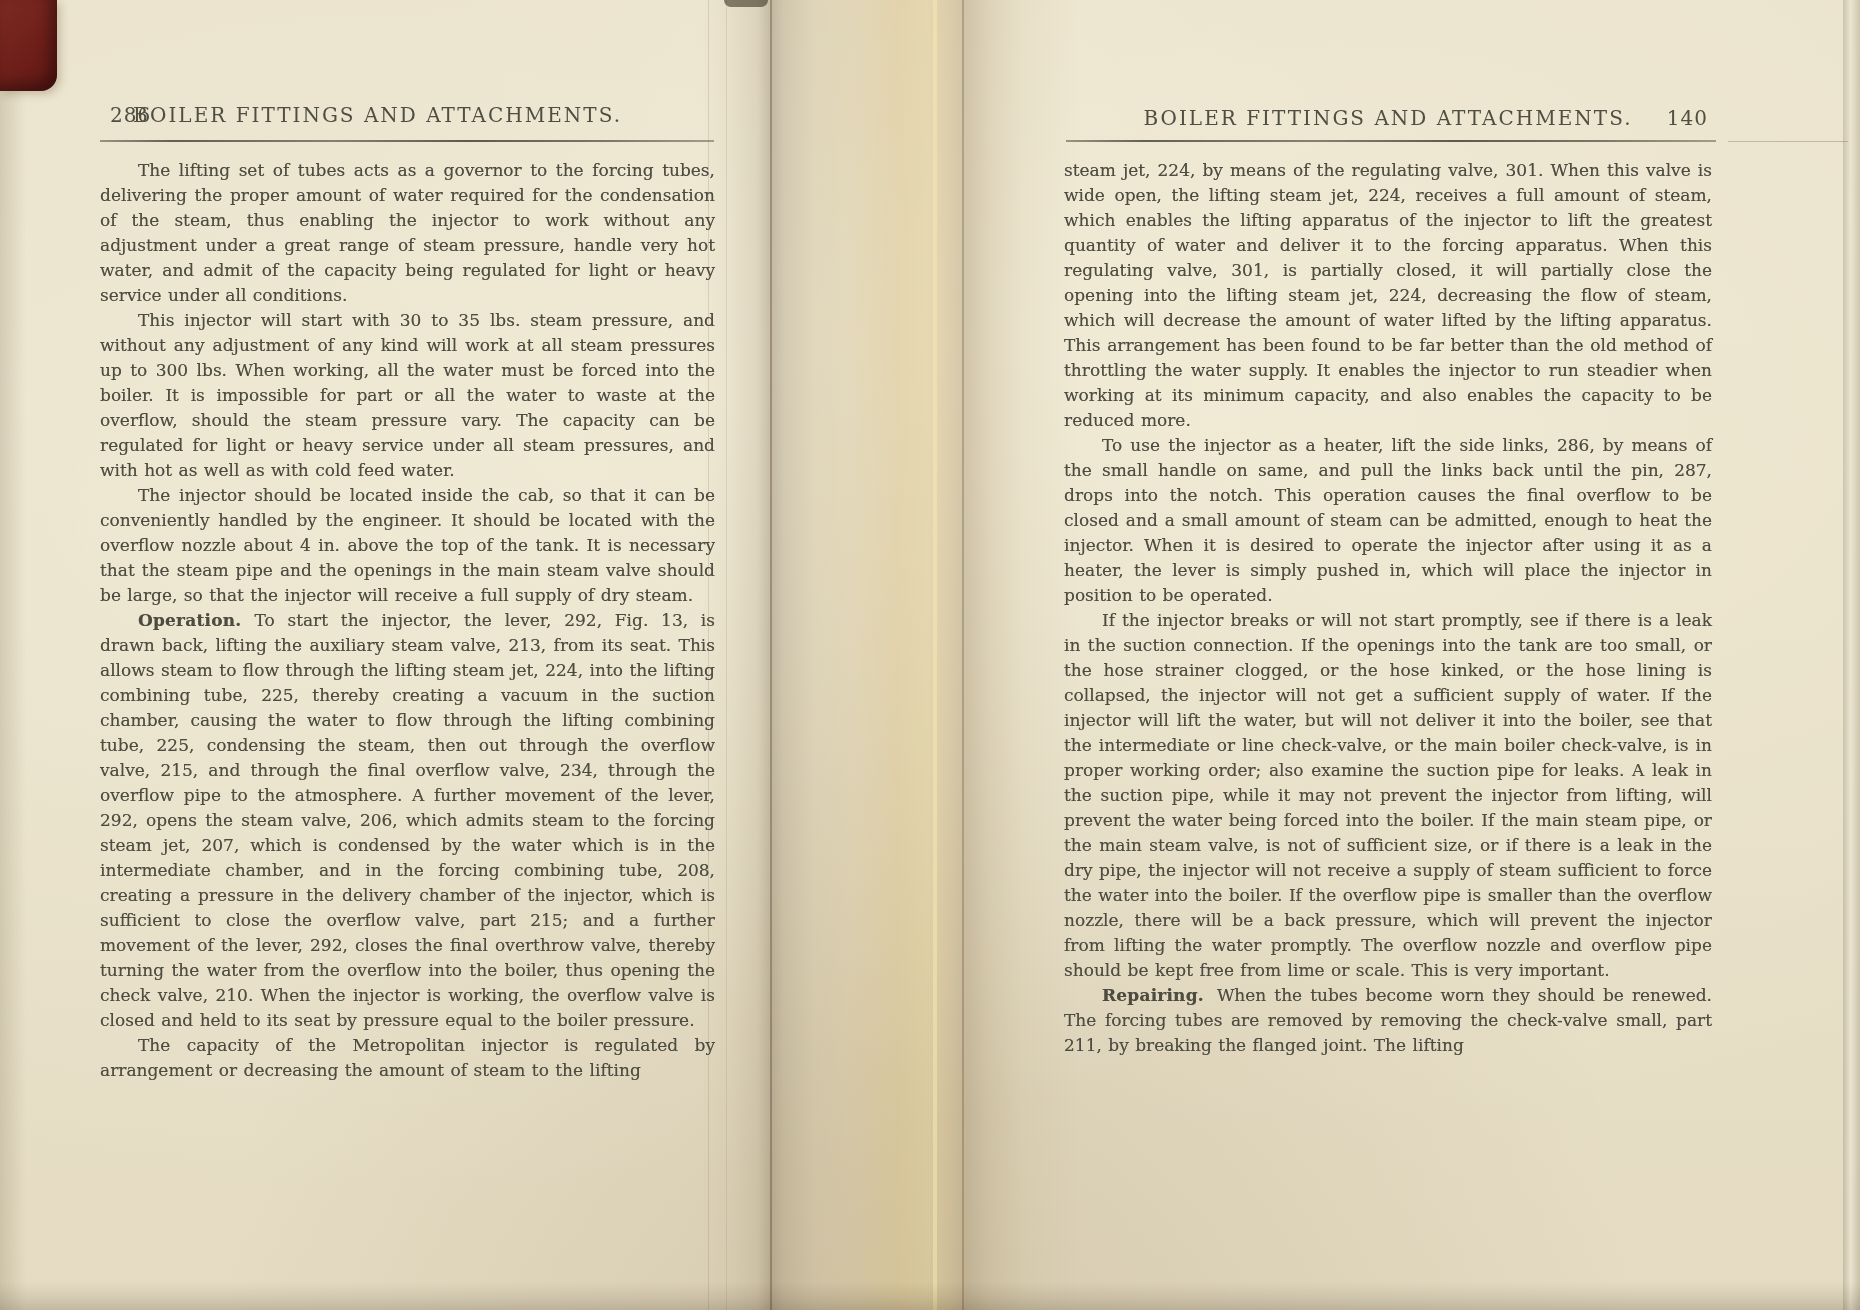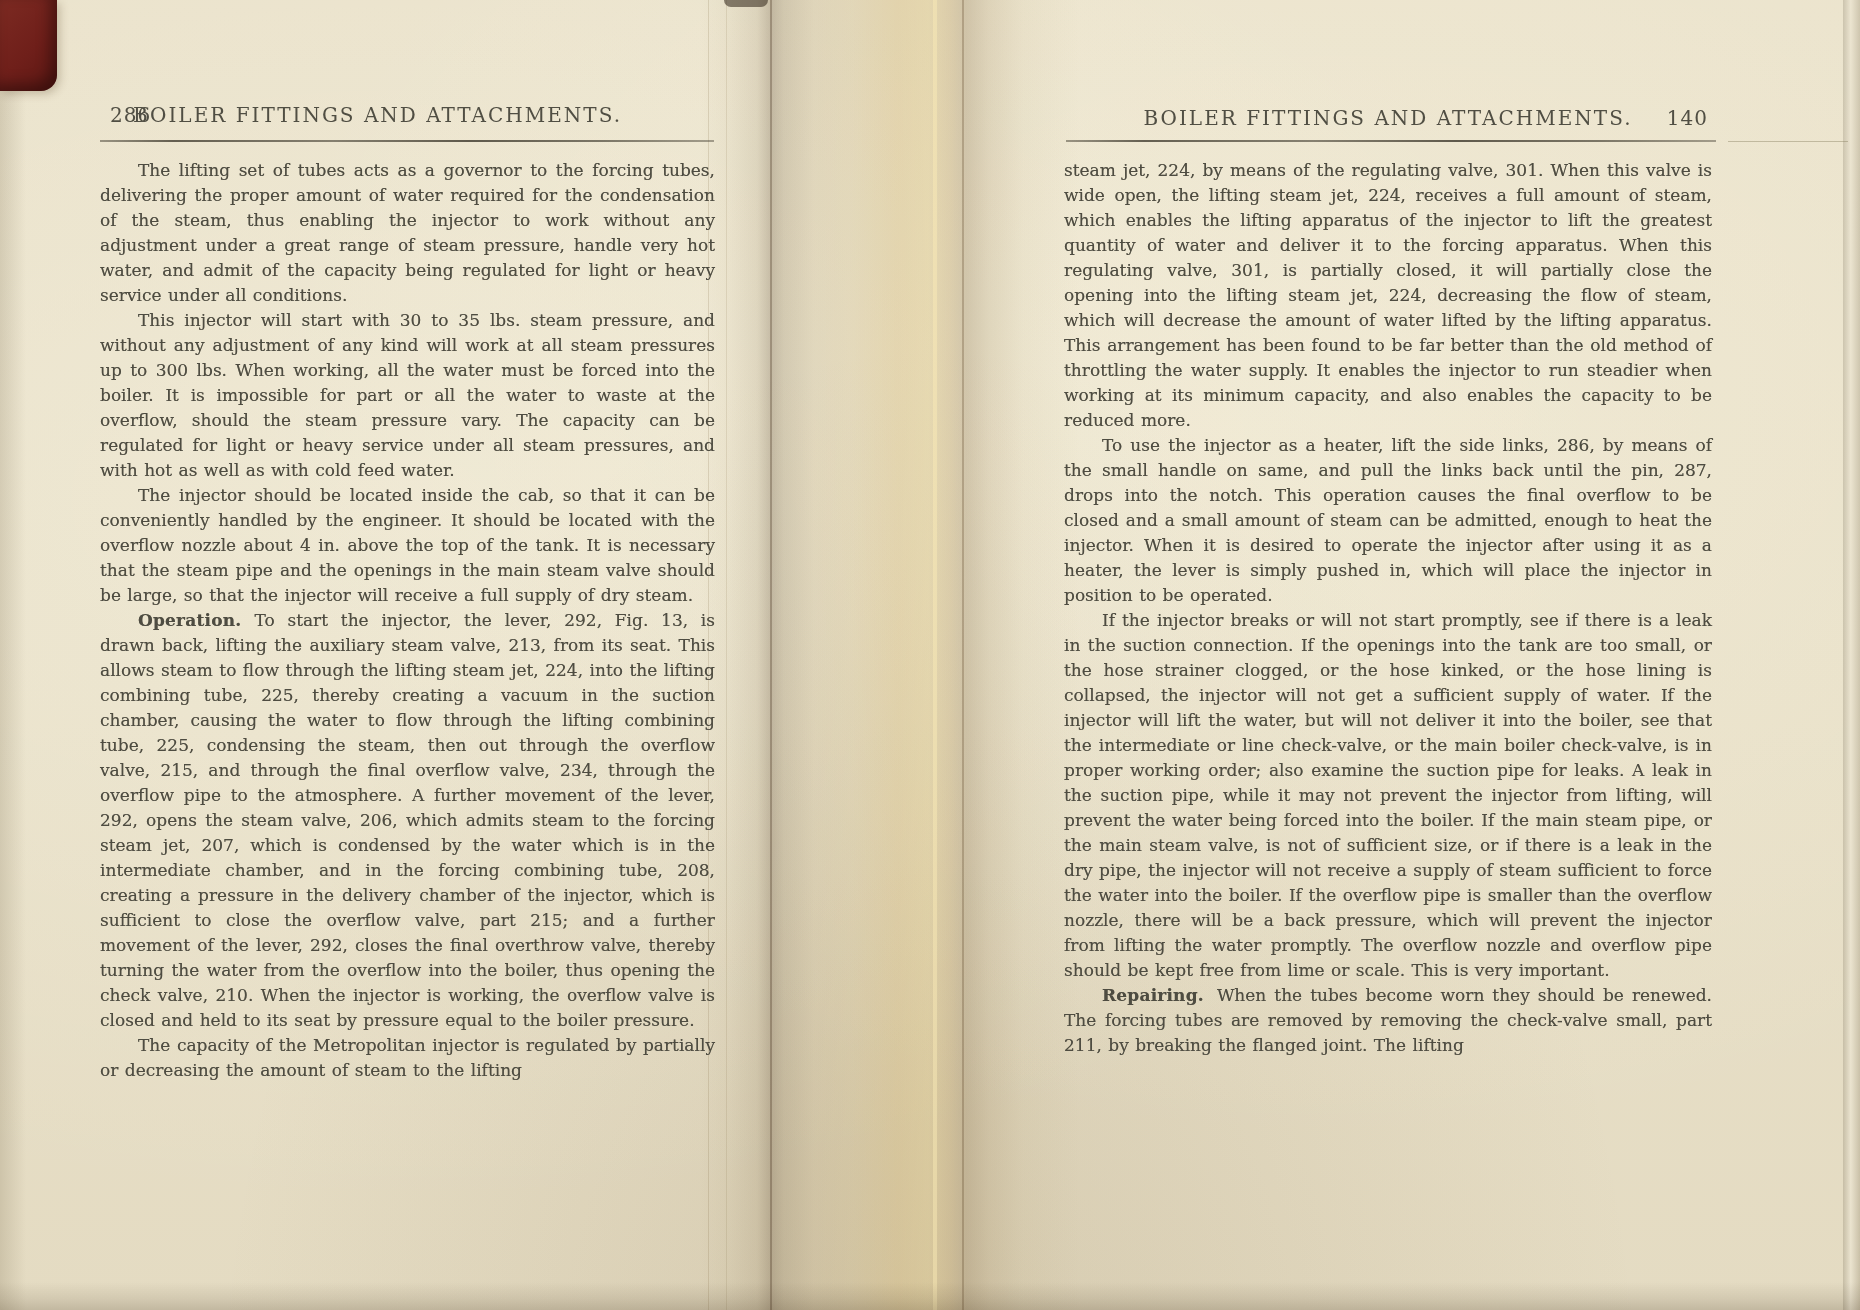--- a/index.html
+++ b/index.html
@@ -116,21 +116,21 @@
     <span class="pagenum pagenum-left">286</span>
     <span class="running-head running-head-left">BOILER FITTINGS AND ATTACHMENTS.</span>
   </div>
   <div class="rule rule-left"></div>
 
   <div class="body body-left">
     <p class="para indent"><span>The lifting set of tubes acts as a governor to the forcing tubes, delivering the proper amount of water required for the condensation of the steam, thus enabling the injector to work without any adjustment under a great range of steam pressure, handle very hot water, and admit of the capacity being regulated for light or heavy service under all conditions.</span></p>
     <p class="para indent"><span>This injector will start with 30 to 35 lbs. steam pressure, and without any adjustment of any kind will work at all steam pressures up to 300 lbs.  When working, all the water must be forced into the boiler.  It is impossible for part or all the water to waste at the overflow, should the steam pressure vary.  The capacity can be regulated for light or heavy service under all steam pressures, and with hot as well as with cold feed water.</span></p>
     <p class="para indent"><span>The injector should be located inside the cab, so that it can be conveniently handled by the engineer.  It should be located with the overflow nozzle about 4 in. above the top of the tank.  It is necessary that the steam pipe and the openings in the main steam valve should be large, so that the injector will receive a full supply of dry steam.</span></p>
     <p class="para indent"><b class="lead">Operation.</b><span>To start the injector, the lever, 292, Fig. 13, is drawn back, lifting the auxiliary steam valve, 213, from its seat.  This allows steam to flow through the lifting steam jet, 224, into the lifting combining tube, 225, thereby creating a vacuum in the suction chamber, causing the water to flow through the lifting combining tube, 225, condensing the steam, then out through the overflow valve, 215, and through the final overflow valve, 234, through the overflow pipe to the atmosphere.  A further movement of the lever, 292, opens the steam valve, 206, which admits steam to the forcing steam jet, 207, which is condensed by the water which is in the intermediate chamber, and in the forcing combining tube, 208, creating a pressure in the delivery chamber of the injector, which is sufficient to close the overflow valve, part 215; and a further movement of the lever, 292, closes the final overthrow valve, thereby turning the water from the overflow into the boiler, thus opening the check valve, 210.  When the injector is working, the overflow valve is closed and held to its seat by pressure equal to the boiler pressure.</span></p>
-    <p class="para indent"><span>The capacity of the Metropolitan injector is regulated by partially or decreasing the amount of steam to the lifting</span></p>
+    <p class="para indent"><span>The capacity of the Metropolitan injector is regulated by arrangement or decreasing the amount of steam to the lifting</span></p>
   </div>
 
   <div class="header header-right">
     <span class="running-head">BOILER FITTINGS AND ATTACHMENTS.</span>
     <span class="pagenum pagenum-right">140</span>
   </div>
   <div class="rule rule-right"></div>
 
   <div class="body body-right">
     <p class="para"><span>steam jet, 224, by means of the regulating valve, 301.  When this valve is wide open, the lifting steam jet, 224, receives a full amount of steam, which enables the lifting apparatus of the injector to lift the greatest quantity of water and deliver it to the forcing apparatus.  When this regulating valve, 301, is partially closed, it will partially close the opening into the lifting steam jet, 224, decreasing the flow of steam, which will decrease the amount of water lifted by the lifting apparatus.  This arrangement has been found to be far better than the old method of throttling the water supply.  It enables the injector to run steadier when working at its minimum capacity, and also enables the capacity to be reduced more.</span></p>

